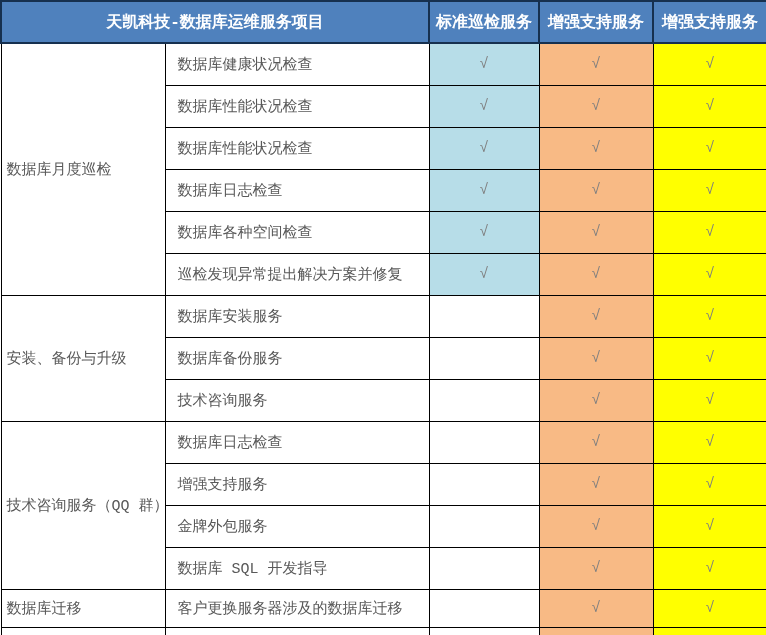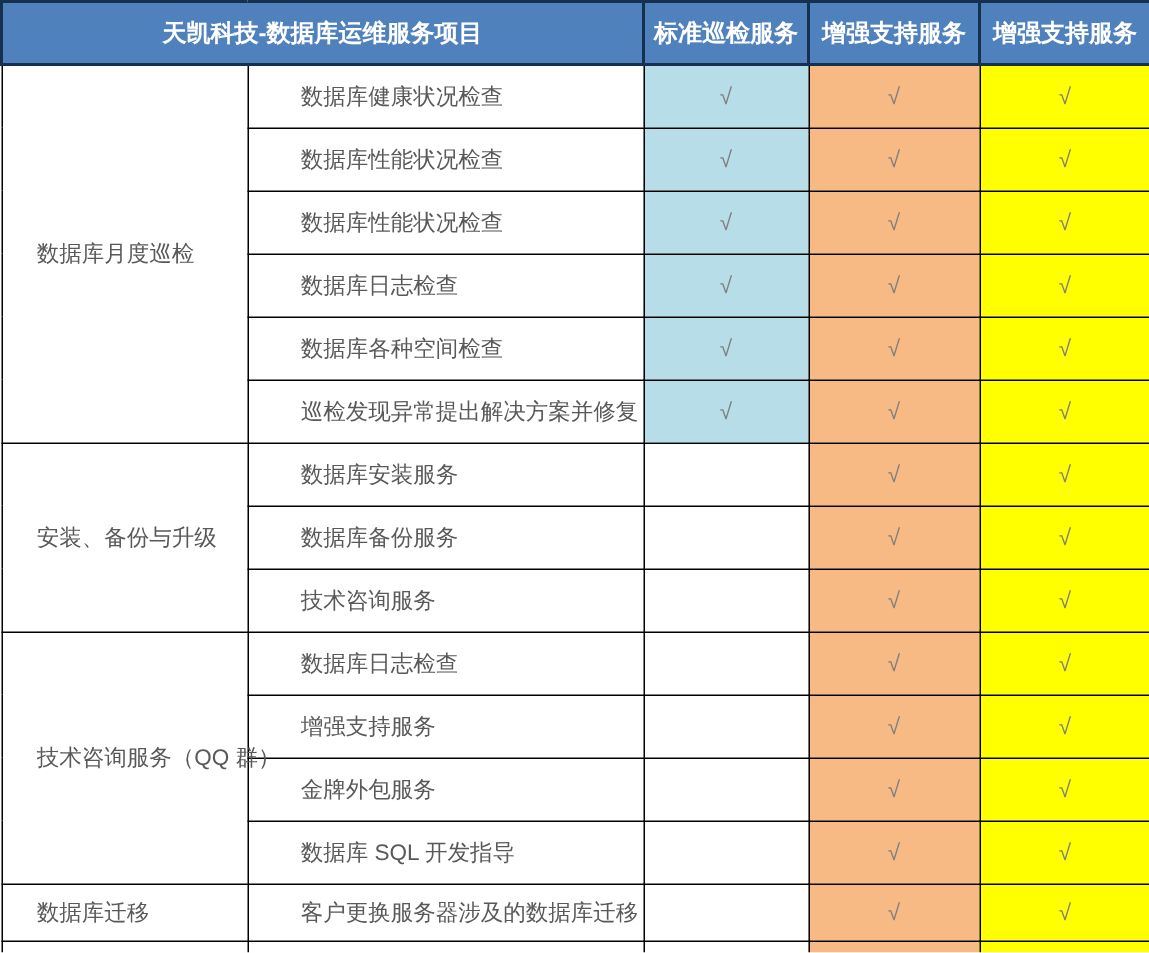--- a/index.html
+++ b/index.html
@@ -1,17 +1,17 @@
 <!DOCTYPE html>
 <html><head>
 <meta charset="utf-8">
 <style>
   html,body { margin:0; padding:0; background:#ffffff; }
   .page { width:766px; height:635px; overflow:hidden; background:#ffffff;
-          font-family:Liberation Sans, sans-serif; }
+          font-family:Liberation Mono, monospace; }
   table { border-collapse:collapse; table-layout:fixed; width:766px; }
   col.c-cat  { width:164px; }
   col.c-item { width:264px; }
   col.c-std  { width:110px; }
   col.c-enh  { width:114px; }
   col.c-gold { width:114px; }
 
   th {
     background:#4f81bd; color:#ffffff; font-size:16px; font-weight:bold;
     height:40px; text-align:center; padding:0 2px;
@@ -19,22 +19,22 @@
   }
   td {
     border:1px solid #000000; font-size:15px; color:#595959;
     padding:0; vertical-align:middle; background:#ffffff;
   }
   tr.row  { height:42px; }
   tr.row-short { height:38px;margin-left:15px; }
   tr.footer-row { height:9px; }
   tr.footer-row td { height:5px; line-height:0; font-size:0; }
 
-  td.cat  { text-align:left; padding-left:23px; white-space:nowrap; }
-  td.item { text-align:left; padding-left:35px; white-space:nowrap; }
+  td.cat  { text-align:left; padding-left:5px; white-space:nowrap; }
+  td.item { text-align:left; padding-left:12px; white-space:nowrap; }
   td.chk  { text-align:center; color:#7f7f7f; font-size:15px; }
 
   
 </style>
 </head>
 <body>
 
 <div class="page">
   <table>
     <colgroup>

